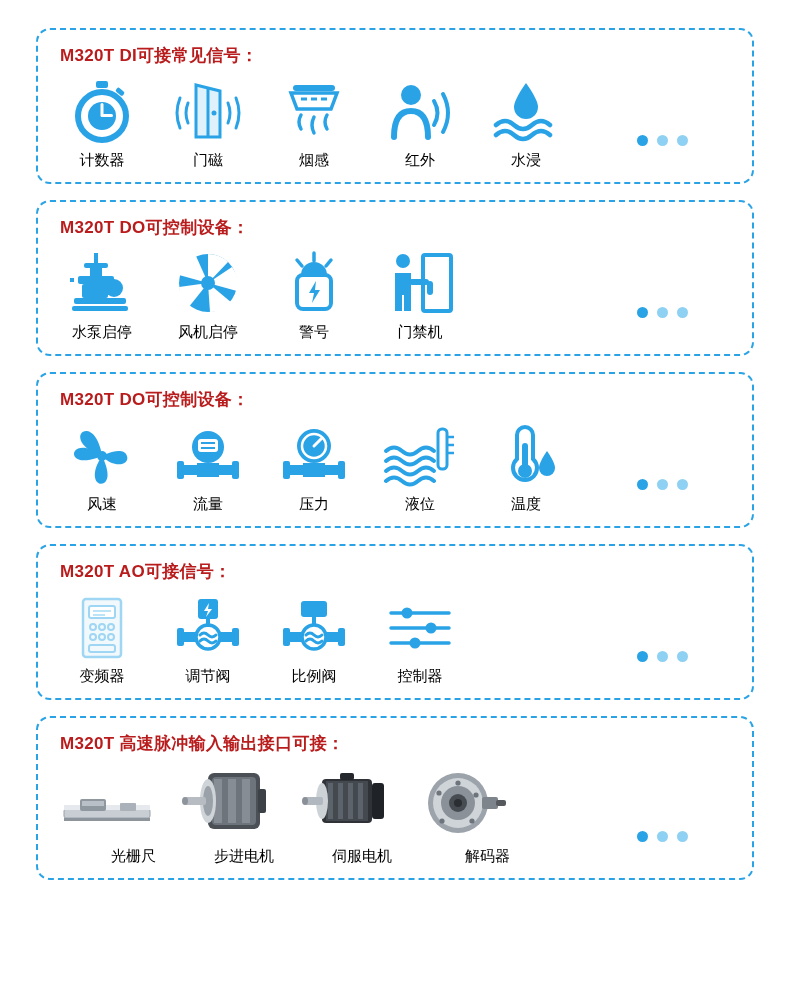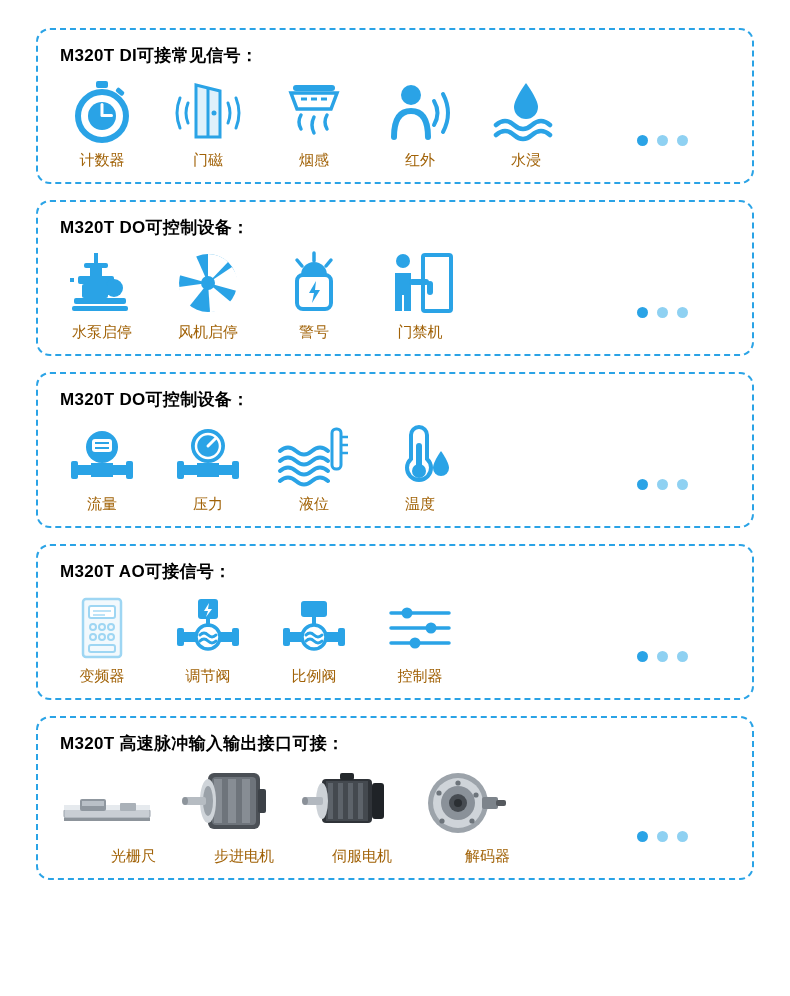--- a/index.html
+++ b/index.html
@@ -28,21 +28,21 @@
     border-radius: 14px;
     box-sizing: border-box;
     padding: 14px 22px 12px 22px;
     display: flex;
     flex-direction: column;
     background: #ffffff;
   }
   .panel-title {
     font-size: 17px;
     font-weight: bold;
-    color: #000000;
+    color: #b91c1c;
     letter-spacing: 0.3px;
     margin-bottom: 6px;
   }
   .panel-body {
     display: flex;
     align-items: flex-end;
     flex: 1;
   }
   .items {
     display: flex;
@@ -59,21 +59,21 @@
   }
   .icon-box {
     height: 70px;
     display: flex;
     align-items: flex-end;
     justify-content: center;
   }
   .item-label {
     margin-top: 8px;
     font-size: 15px;
-    color: #a16207;
+    color: #000000;
     white-space: nowrap;
   }
   .dots {
     display: flex;
     align-items: center;
     gap: 9px;
     margin-right: 42px;
     margin-bottom: 24px;
   }
   .dot {
@@ -246,20 +246,34 @@
         <span class="dot pale"></span>
       </div>
     </div>
   </div>
 
   <div class="panel">
     <div class="panel-title">M320T DO可控制设备：</div>
     <div class="panel-body">
       <div class="items">
 
+        <div class="item">
+          <div class="icon-box">
+            <svg width="66" height="62" viewBox="0 0 66 62">
+              <g fill="#2aa3e6">
+                <path d="M33 31 C33 31 30 8 18 6 C8 5 6 22 33 31 Z"></path>
+                <path d="M33 31 C33 31 54 20 58 31 C61 40 45 44 33 31 Z"></path>
+                <path d="M33 31 C33 31 44 52 35 58 C27 62 20 50 33 31 Z"></path>
+                <path d="M33 31 C33 31 12 40 6 32 C1 25 14 16 33 31 Z"></path>
+              </g>
+              <circle cx="33" cy="31" r="5" fill="#2aa3e6"></circle>
+            </svg>
+          </div>
+          <div class="item-label">风速</div>
+        </div>
 
         <div class="item">
           <div class="icon-box">
             <svg width="70" height="62" viewBox="0 0 70 62">
               <circle cx="35" cy="22" r="16" fill="#2aa3e6"></circle>
               <rect x="25" y="14" width="20" height="13" rx="3" fill="#ffffff"></rect>
               <line x1="28" y1="18" x2="42" y2="18" stroke="#2aa3e6" stroke-width="2"></line>
               <line x1="28" y1="23" x2="42" y2="23" stroke="#2aa3e6" stroke-width="2"></line>
               <rect x="24" y="38" width="22" height="14" fill="#2aa3e6"></rect>
               <rect x="10" y="40" width="14" height="10" fill="#2aa3e6"></rect>

